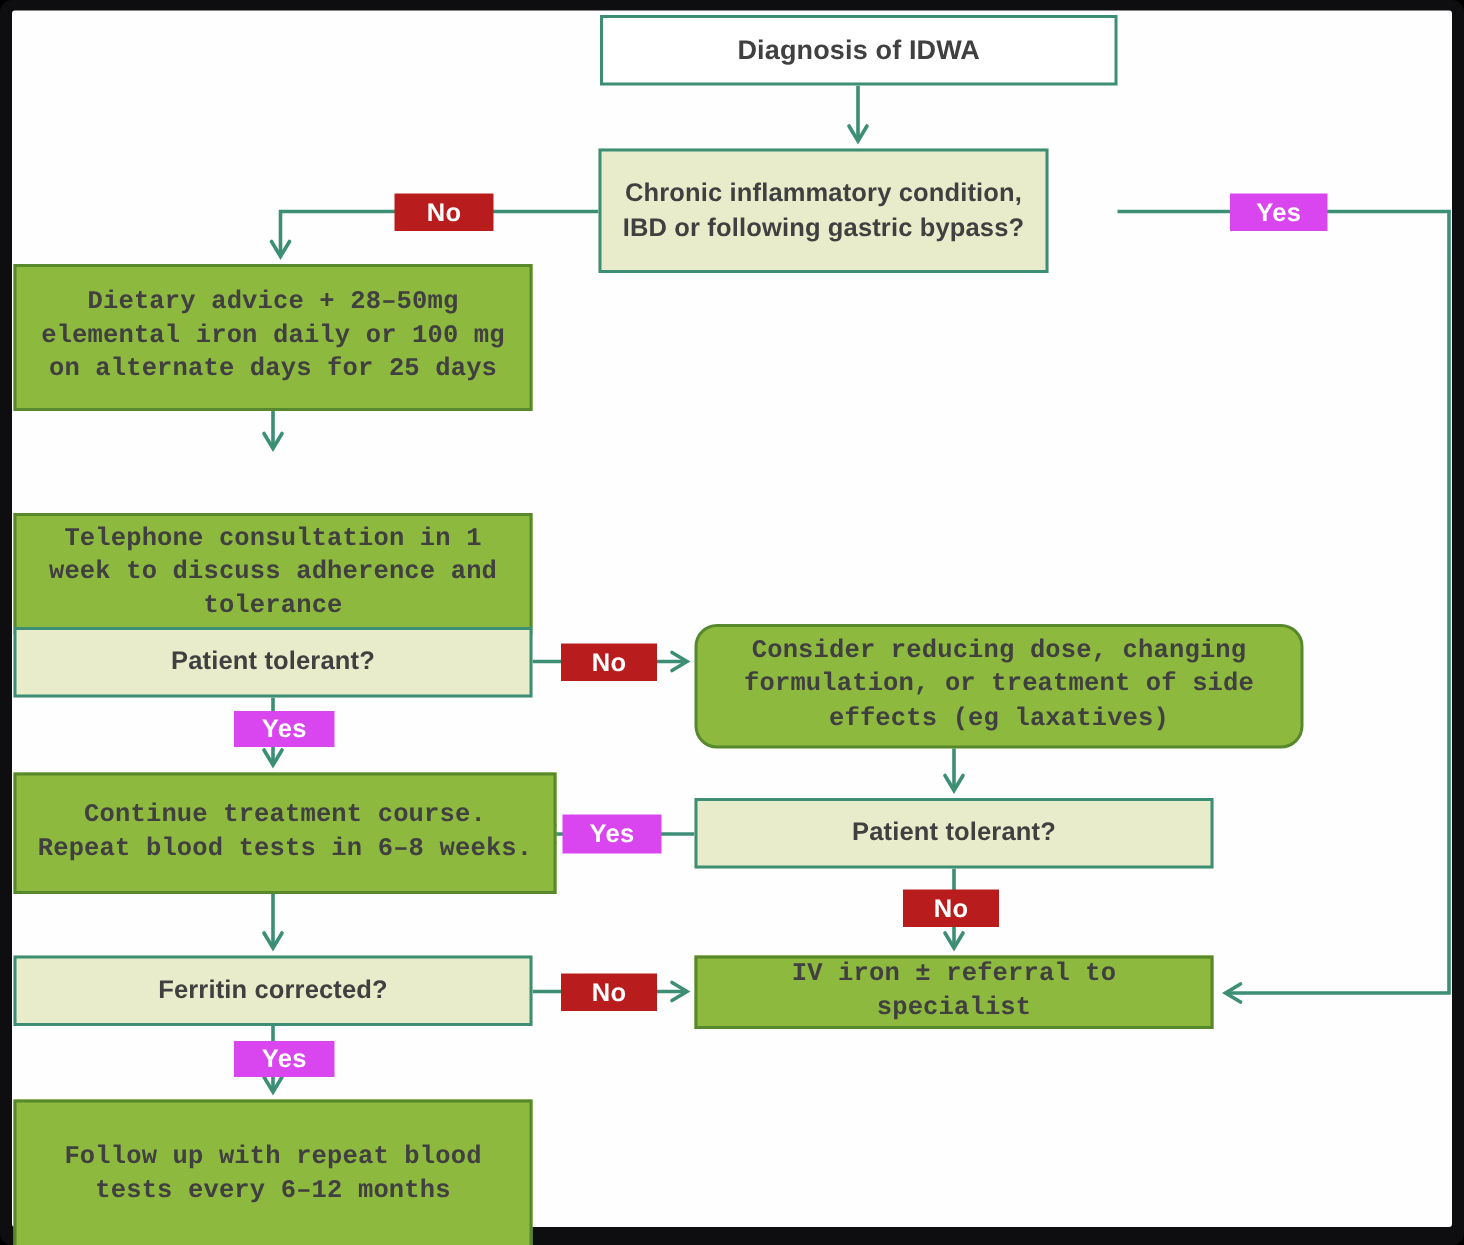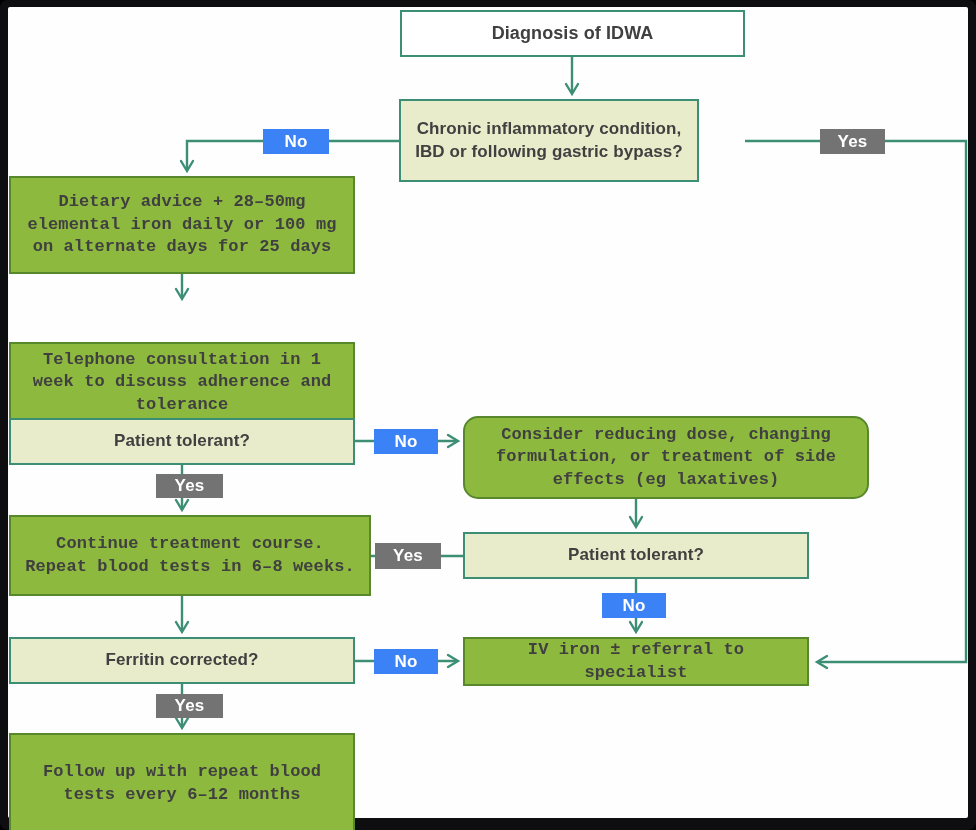--- a/index.html
+++ b/index.html
@@ -66,22 +66,22 @@
     box-sizing: border-box;
     display: flex;
     align-items: center;
     justify-content: center;
     text-align: center;
     font-weight: 700;
     font-size: 17px;
     color: #ffffff;
     letter-spacing: 0.2px;
   }
-  .edge-label.no  { background: #3b82f6; }
-  .edge-label.yes { background: #737373; }
+  .edge-label.no  { background: #b91c1c; }
+  .edge-label.yes { background: #d946ef; }
 </style>
 </head>
 <body>
 
 <div id="stage">
   <div id="canvas"></div>
 
   <svg id="connectors" viewBox="0 0 976 830" xmlns="http://www.w3.org/2000/svg">
     <defs>
       <marker id="arrow" markerUnits="userSpaceOnUse" markerWidth="16" markerHeight="16" viewBox="0 0 16 16" refX="12" refY="8" orient="auto">

